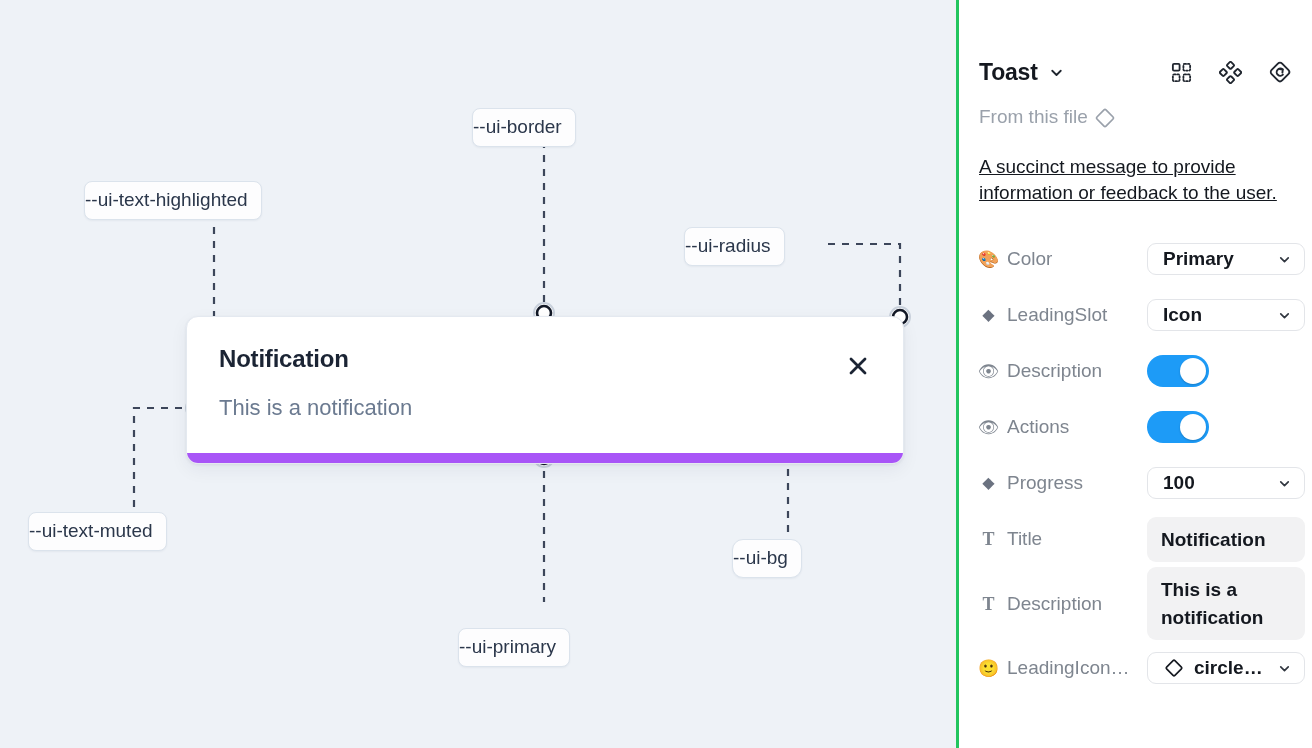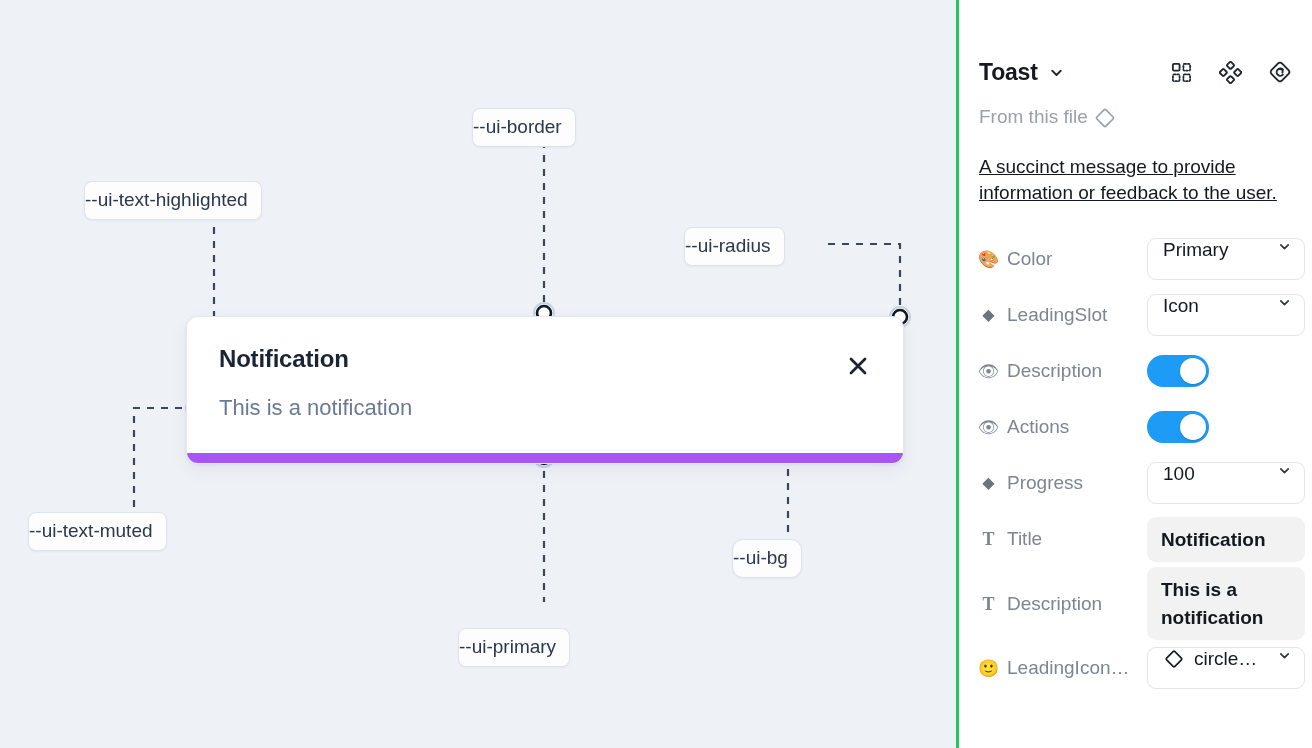--- a/index.html
+++ b/index.html
@@ -113,27 +113,27 @@
     display: flex; align-items: center; gap: 9px;
     width: 168px; flex: 0 0 168px;
     font-size: 19px; color: #7e858f;
   }
   .prop-ico { font-size: 17px; line-height: 1; width: 19px; display:inline-flex; justify-content:center; }
   .prop-ico.diamond { color: #6b7280; font-size: 16px; }
   .prop-ico.tletter { font-family: "Liberation Serif", serif; font-weight: 700; color: #7e858f; font-size: 18px; }
   .prop-ctl { flex: 1; display: flex; justify-content: flex-start; }
 
   .select {
-    width: 158px; height: 42px;
+    width: 158px; height: 32px;
     border: 1px solid #e3e5e9;
     border-radius: 9px;
     background: #fff;
-    display: flex; align-items: flex-start;
+    display: flex; align-items: center;
     padding: 0 12px 0 15px;
-    font-size: 19px; font-weight: 400; color: #14181f;
+    font-size: 19px; font-weight: 700; color: #14181f;
     cursor: pointer;
   }
   .select .val { flex: 1; overflow: hidden; white-space: nowrap; }
   .select .chev { color: #30363f; display: inline-flex; }
   .select .lead-diamond { margin-right: 9px; display: inline-flex; }
 
   .textfield {
     width: 158px; min-height: 42px;
     border-radius: 9px;
     background: #f2f2f3;

